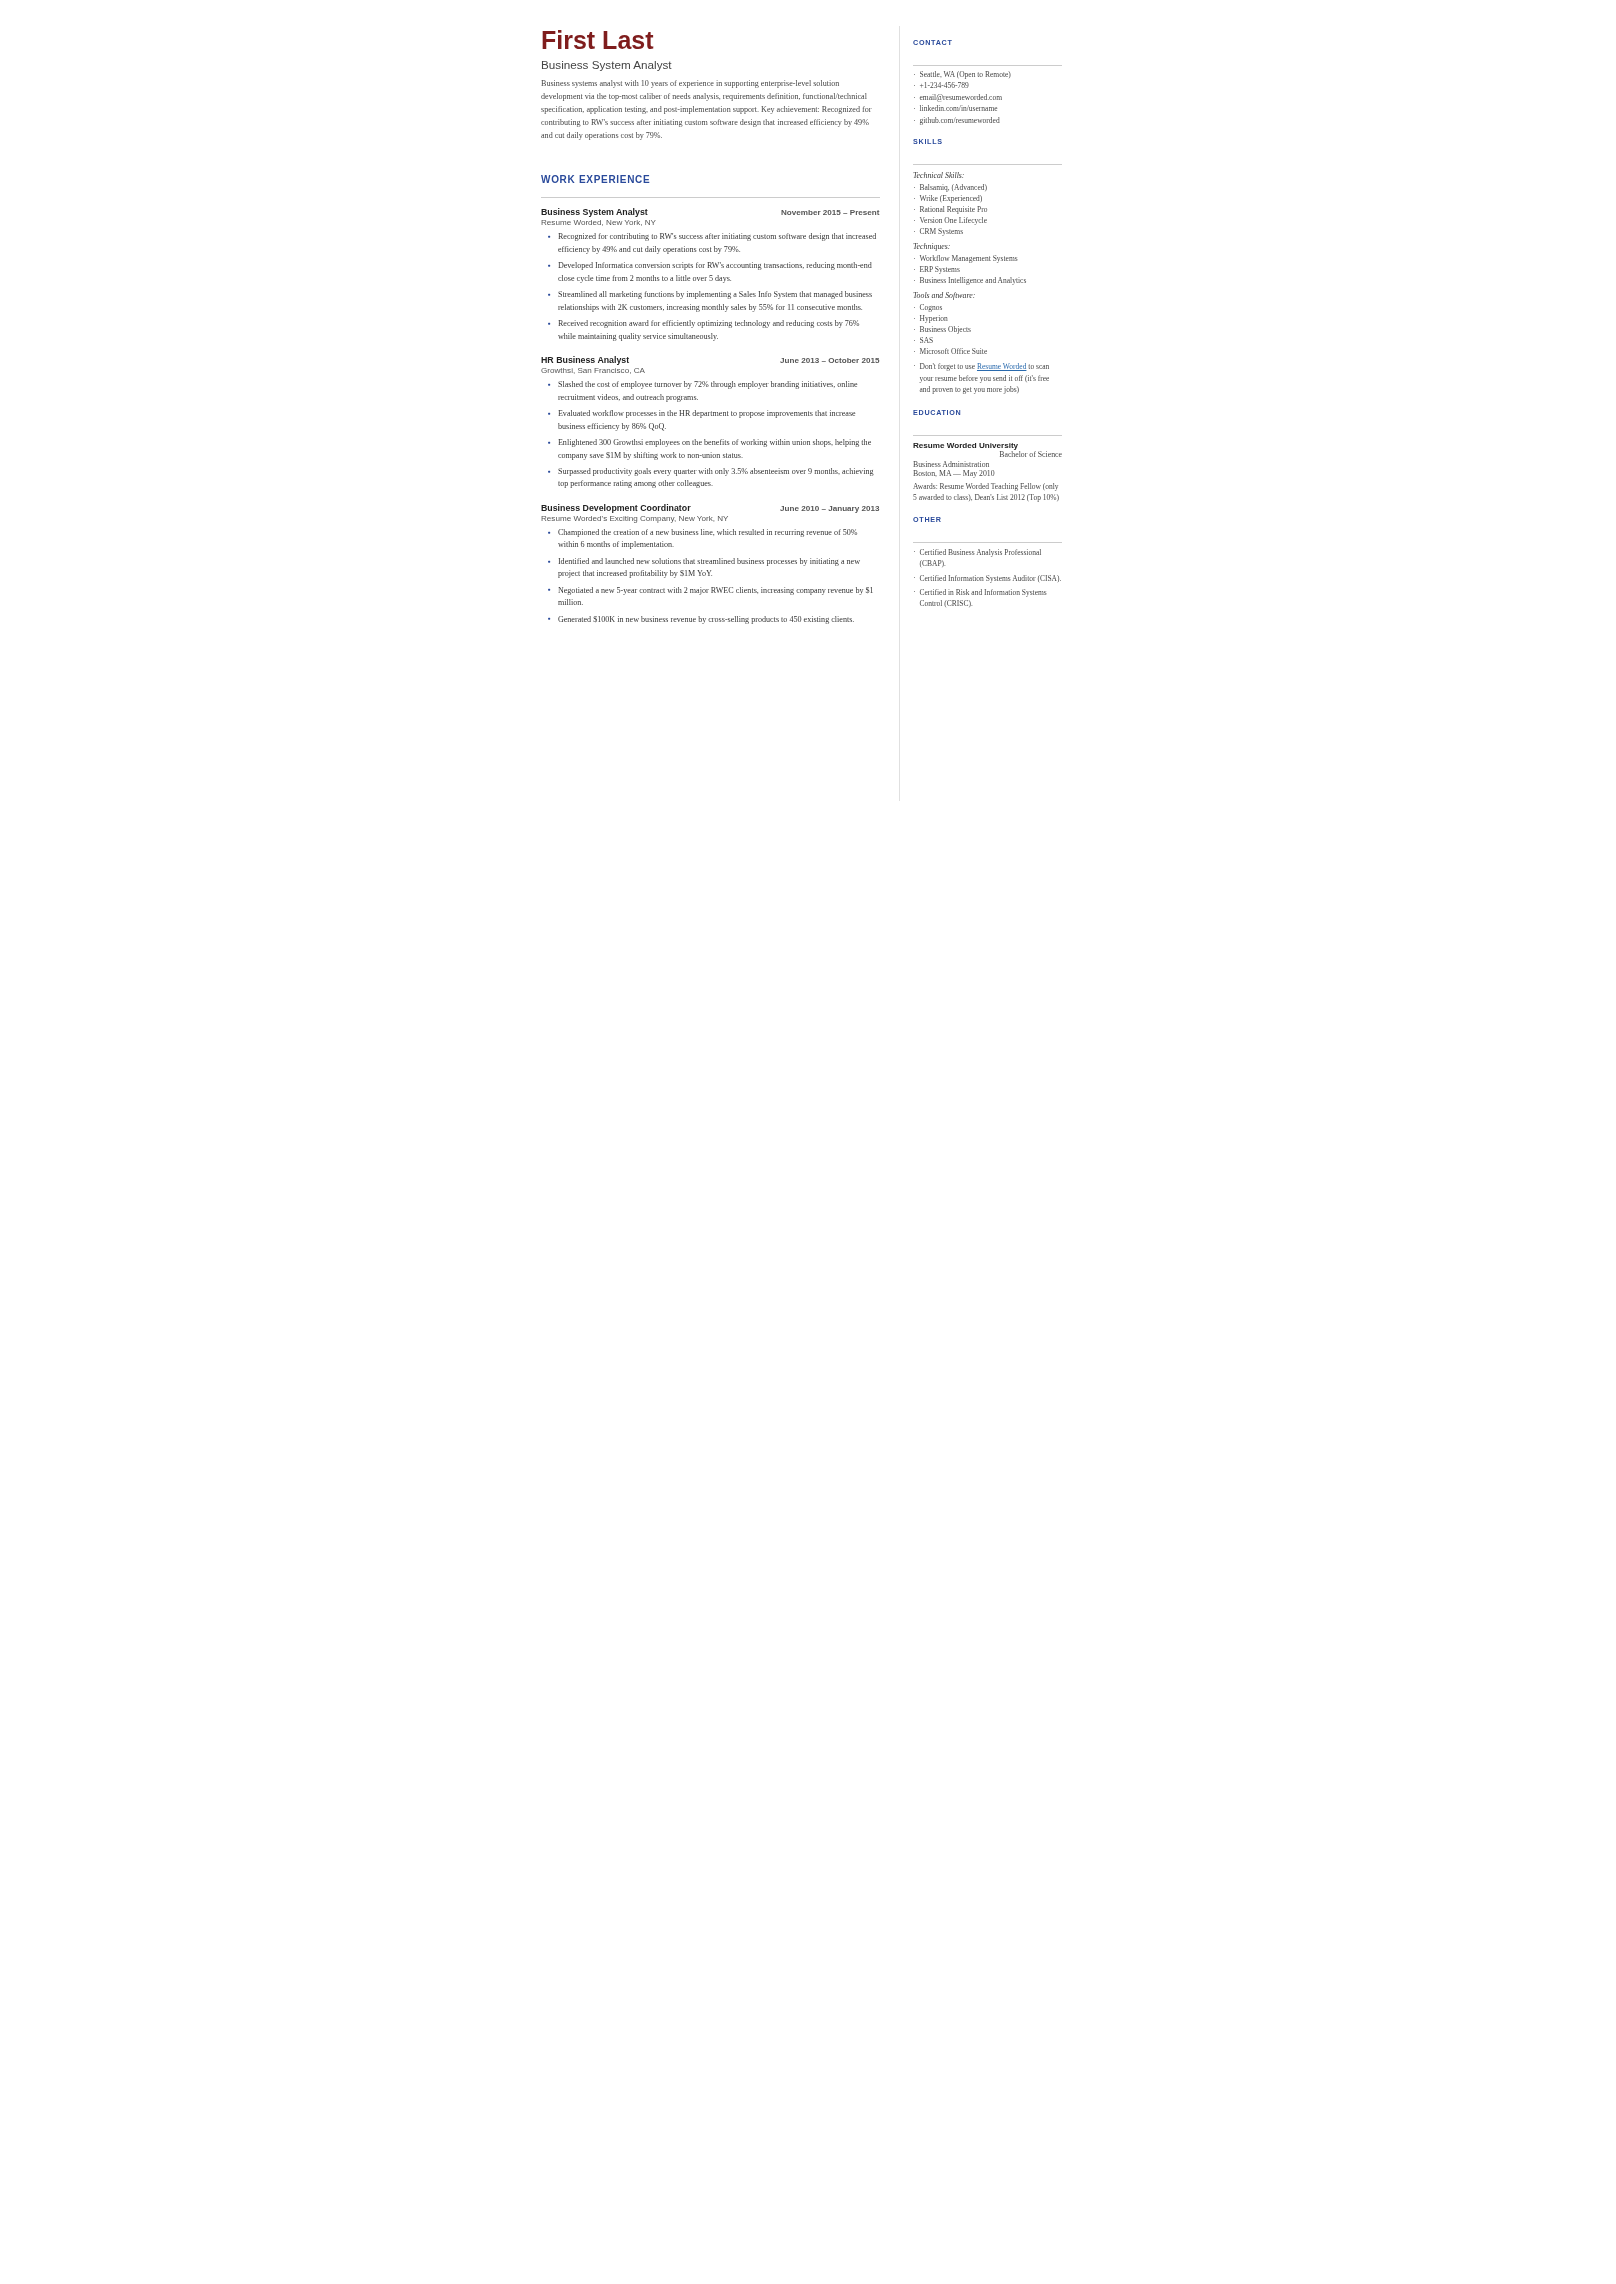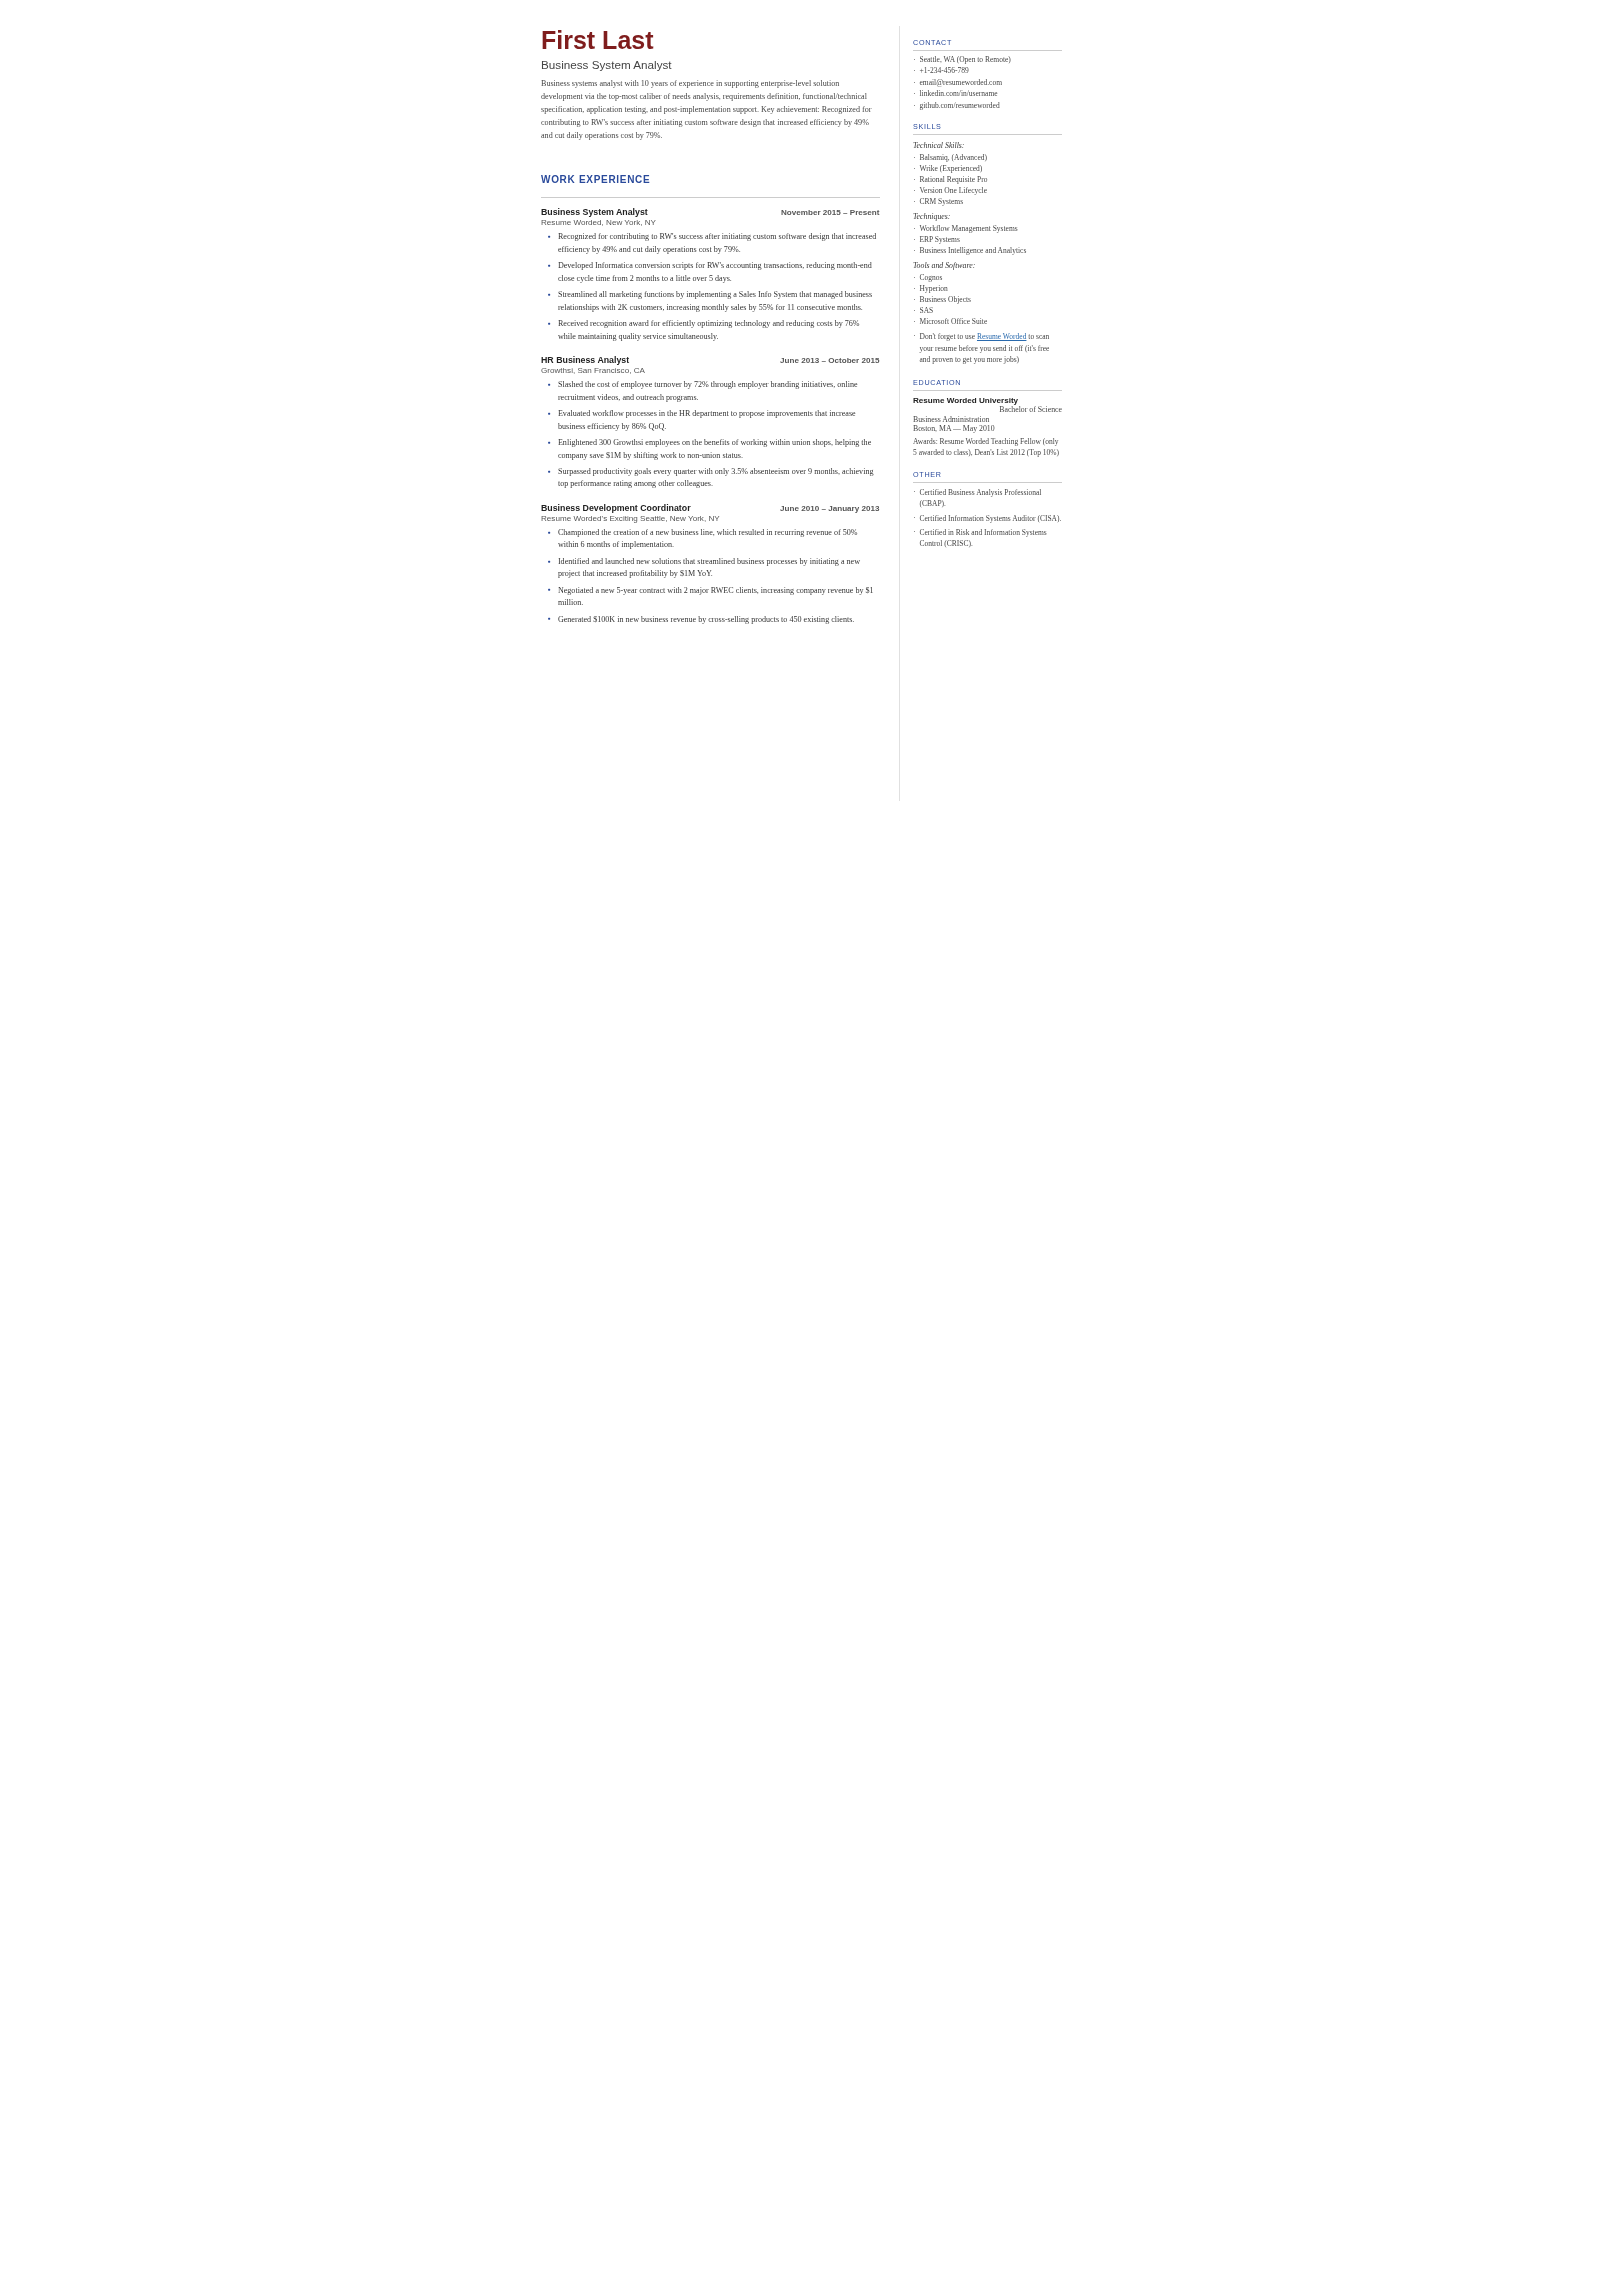--- a/index.html
+++ b/index.html
@@ -105,29 +105,29 @@
       content: '●';
       position: absolute;
       left: 0;
       top: 0.7px;
       font-size: 5.2px;
       color: #2a4a9b;
     }
     
     .right-section-title {
       font-size: 7.2px;
-      font-weight: normal;
+      font-weight: bold;
       color: #2a4a9b;
       letter-spacing: 0.7px;
       text-transform: uppercase;
       font-family: Arial, sans-serif;
       margin-bottom: 3.9px;
       margin-top: 11.7px;
       border-bottom: 0.7px solid #ccc;
-      padding-bottom: 3px;
+      padding-bottom: 18px;
     }
     .contact-list {
       list-style: none;
       padding: 0;
       margin-bottom: 6.5px;
       font-family: Liberation Serif, serif;
     }
     .contact-list li {
       font-size: 7.5px;
       color: #444;
@@ -281,21 +281,21 @@
         <li>Enlightened 300 Growthsi employees on the benefits of working within union shops, helping the company save $1M by shifting work to non-union status.</li>
         <li>Surpassed productivity goals every quarter with only 3.5% absenteeism over 9 months, achieving top performance rating among other colleagues.</li>
       </ul>
     </div>
 
     <div class="job-block">
       <div class="job-header">
         <span class="job-title-name">Business Development Coordinator</span>
         <span class="job-dates">June 2010 – January 2013</span>
       </div>
-      <div class="job-company">Resume Worded's Exciting Seattle, New York, NY</div>
+      <div class="job-company">Resume Worded's Exciting Company, New York, NY</div>
       <ul class="job-bullets">
         <li>Championed the creation of a new business line, which resulted in recurring revenue of 50% within 6 months of implementation.</li>
         <li>Identified and launched new solutions that streamlined business processes by initiating a new project that increased profitability by $1M YoY.</li>
         <li>Negotiated a new 5-year contract with 2 major RWEC clients, increasing company revenue by $1 million.</li>
         <li>Generated $100K in new business revenue by cross-selling products to 450 existing clients.</li>
       </ul>
     </div>
   </div>
 
   <div class="right-col">

